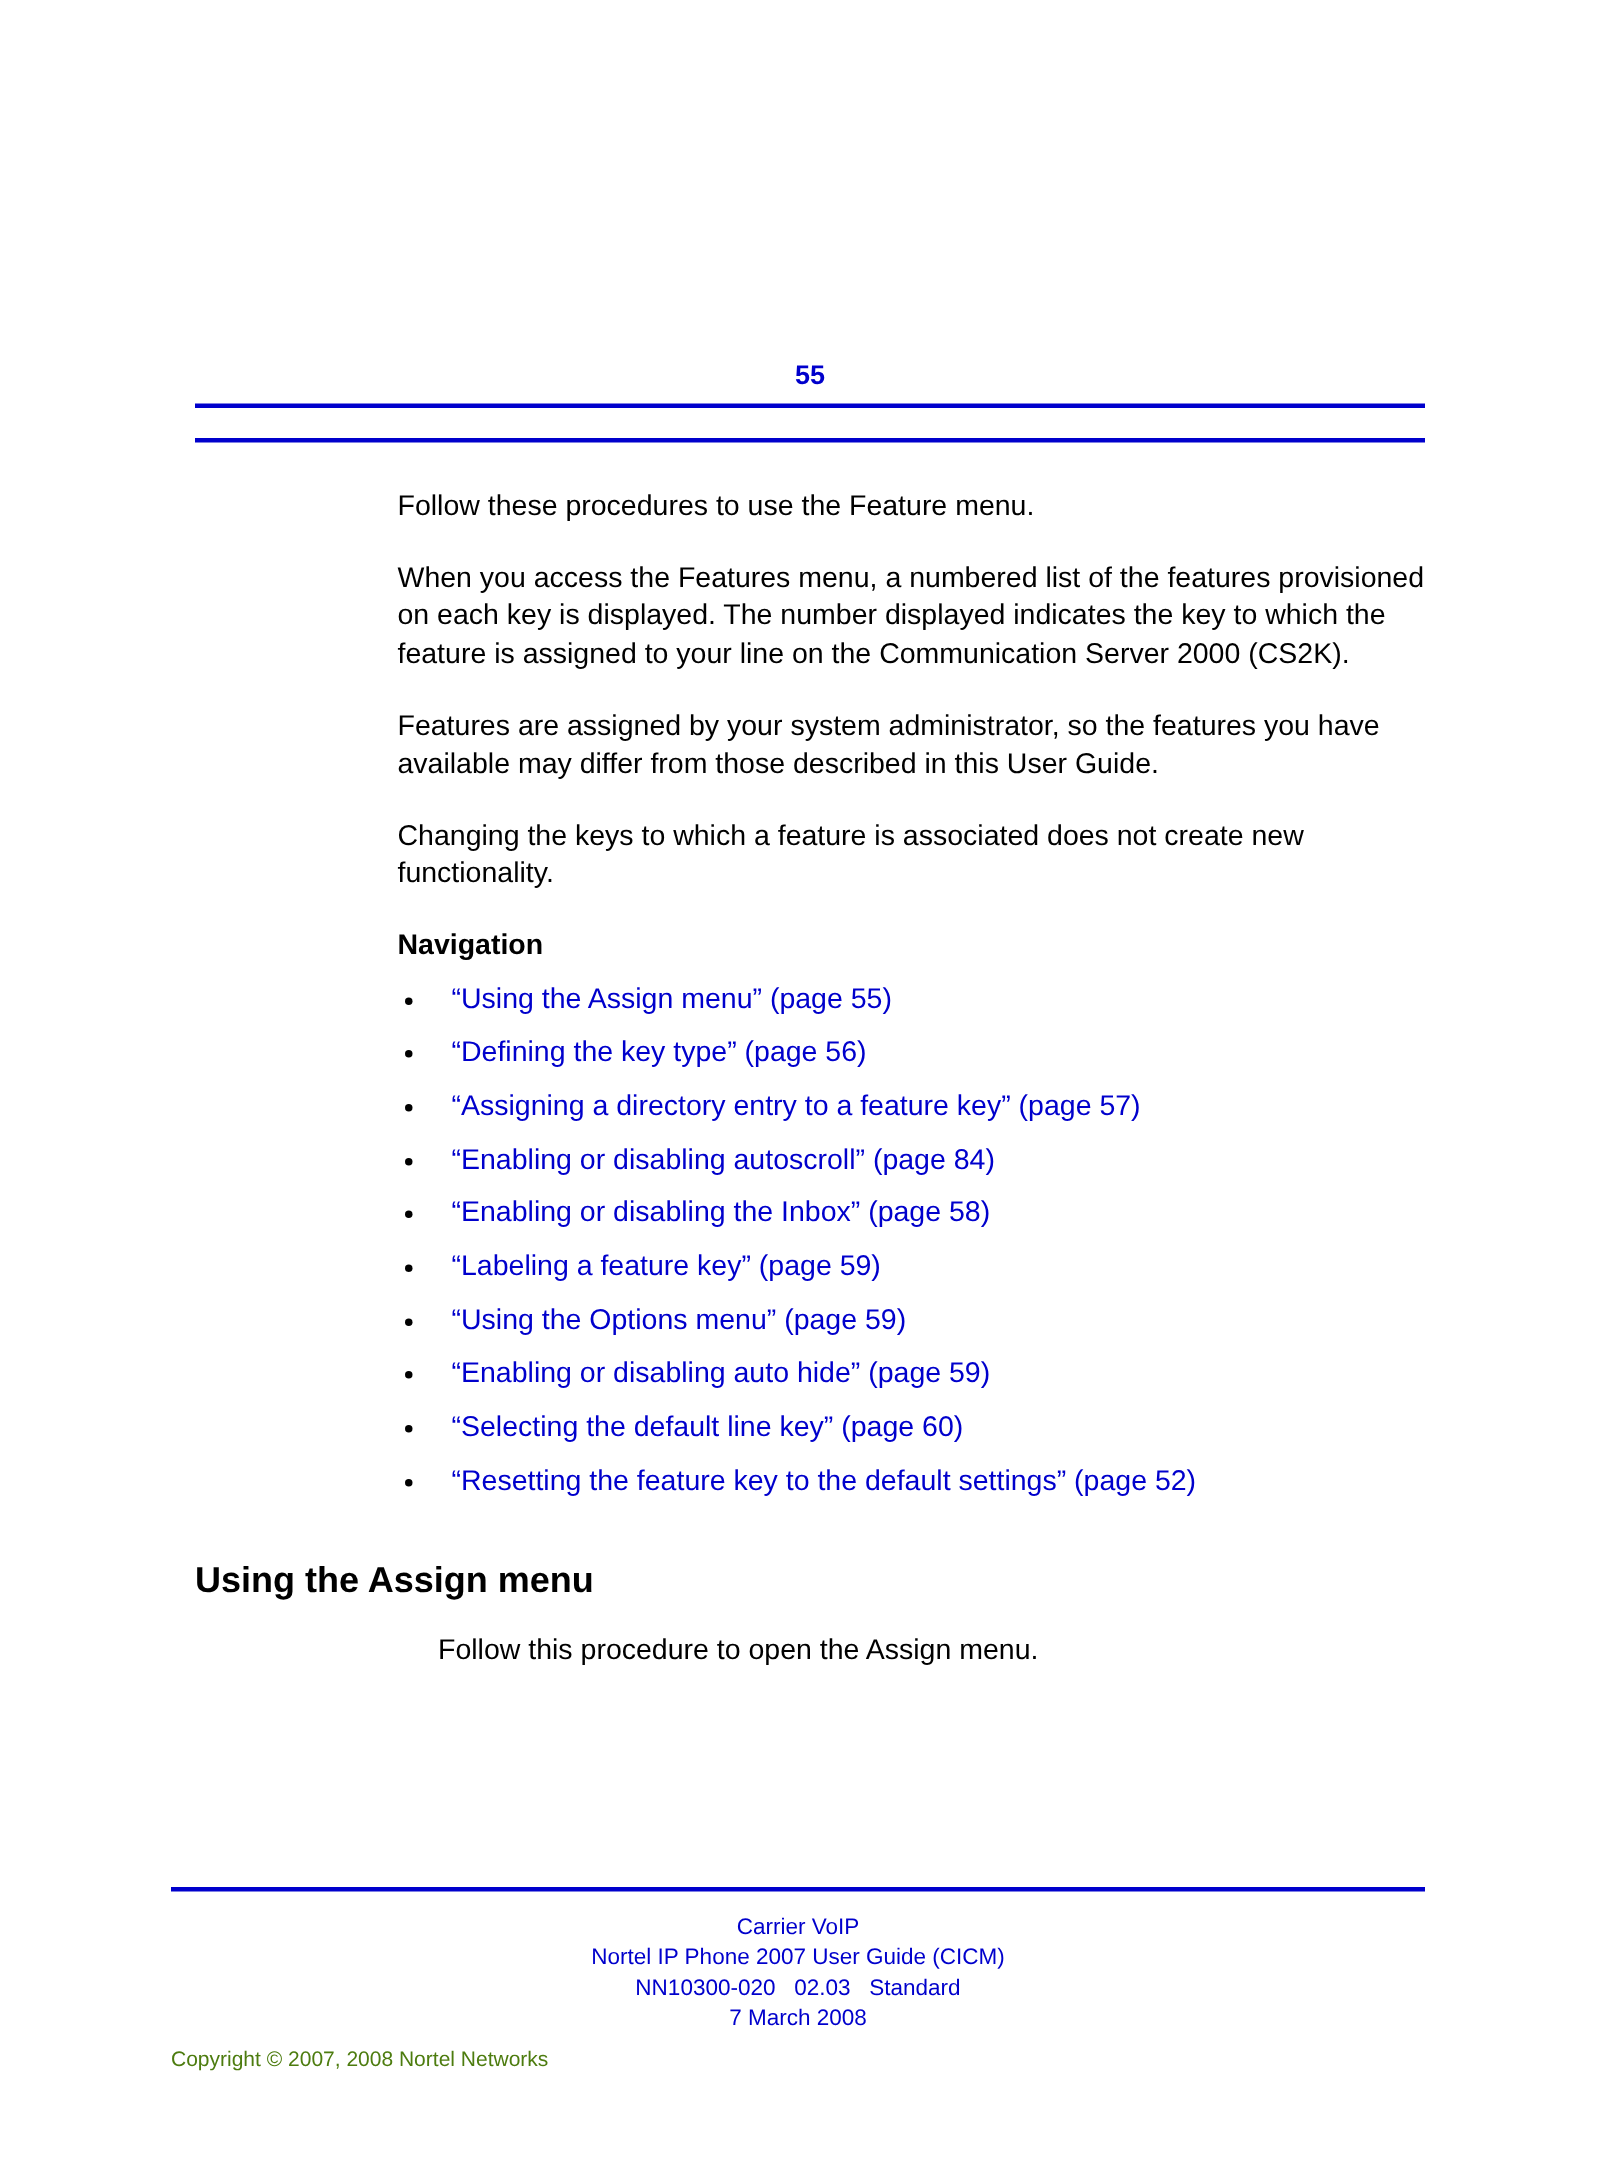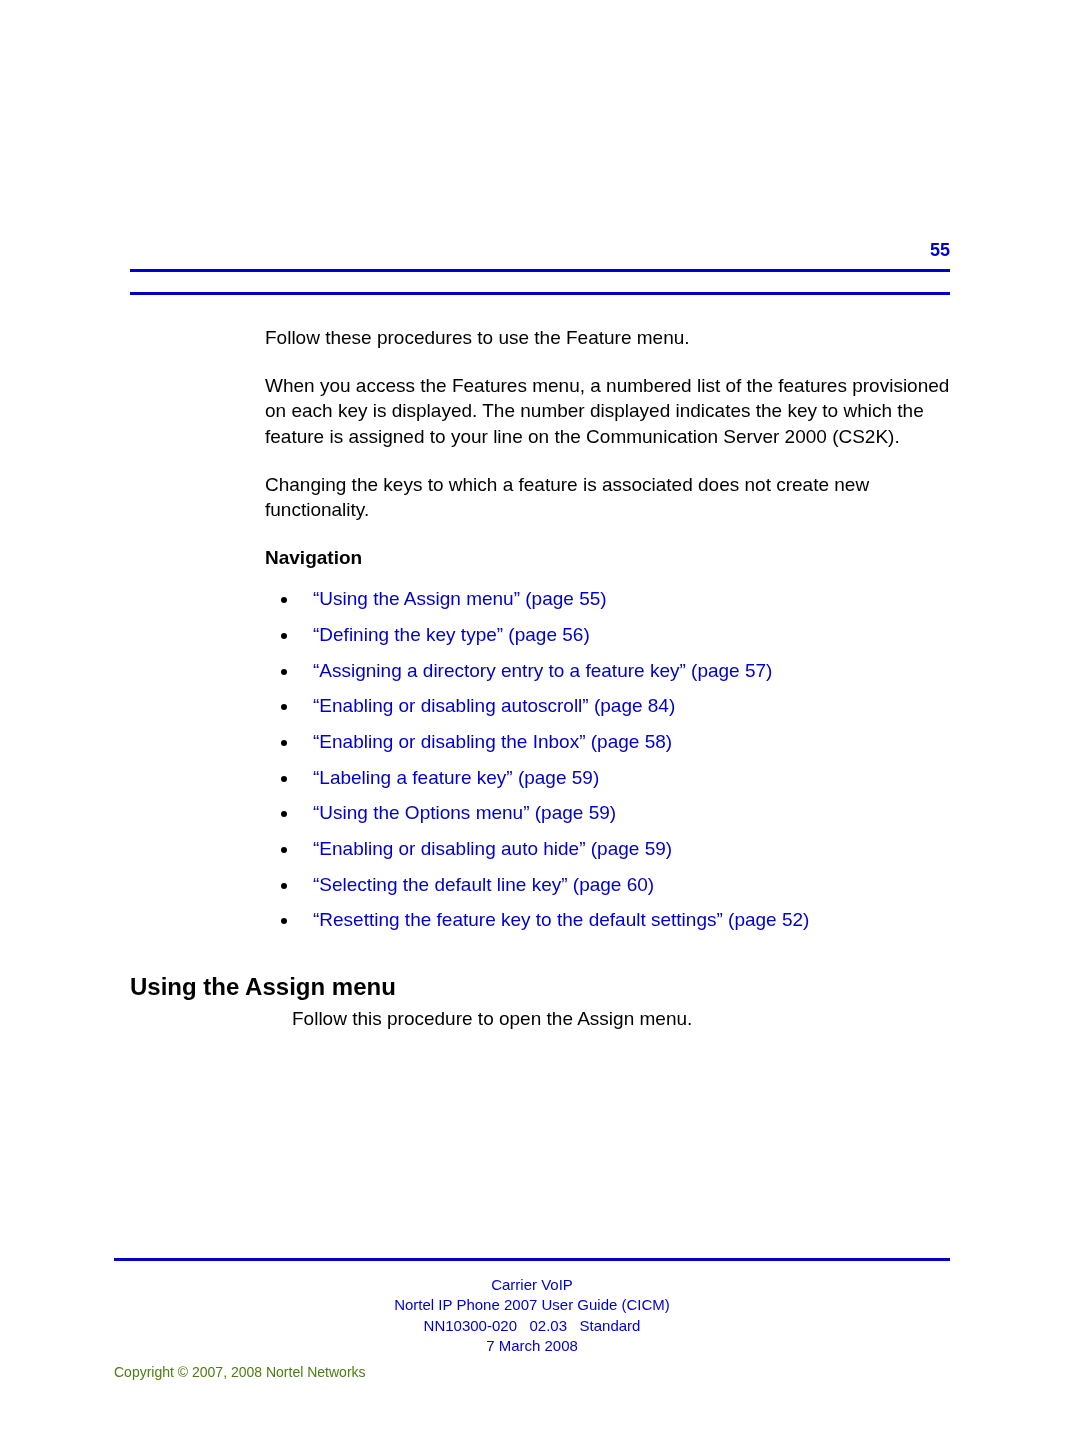--- a/index.html
+++ b/index.html
@@ -8,21 +8,21 @@
     font-family: Arial, Helvetica, sans-serif;
     background: #ffffff;
     width: 1080px;
     height: 1440px;
     position: relative;
   }
   .page {
     padding: 240px 130px 0 130px;
   }
   .page-number {
-    text-align: right;
+    text-align: center;
     color: #0000cc;
     font-weight: bold;
     font-size: 18px;
     margin-bottom: 8px;
   }
   .top-rule {
     border-top: 3px solid #0000cc;
     margin-bottom: 20px;
   }
   .chapter-title {
@@ -43,39 +43,39 @@
   }
   .body-text p {
     margin: 0 0 22px 0;
   }
   .nav-heading {
     font-weight: bold;
     font-size: 19px;
     margin: 16px 0 10px 0;
   }
   ul.nav-list {
-    margin: 16px;
+    margin: 4px;
     padding: 0 0 0 18px;
     list-style: disc;
   }
   ul.nav-list li {
     font-size: 19px;
     line-height: 1.35;
     margin-bottom: 10px;
     color: #000000;
   }
   ul.nav-list li span,
   ul.nav-list li a {
     color: #0000cc;
     margin-left: 14px;
   }
   .h2 {
     font-size: 24px;
     font-weight: bold;
-    margin: 40px 0 5px 0;
+    margin: 40px 0 20px 0;
   }
   .footer {
     position: absolute;
     bottom: 60px;
     left: 114px;
     right: 130px;
   }
   .footer-rule {
     border-top: 3px solid #0000cc;
     margin-bottom: 14px;
@@ -96,20 +96,21 @@
 <body>
 
 <div class="page">
   <div class="page-number">55</div>
   <div class="top-rule"></div>
   <div class="title-rule"></div>
 
   <div class="body-text">
     <p>Follow these procedures to use the Feature menu.</p>
     <p>When you access the Features menu, a numbered list of the features provisioned on each key is displayed. The number displayed indicates the key to which the feature is assigned to your line on the Communication Server 2000 (CS2K).</p>
+    <p>Features are assigned by your system administrator, so the features you have available may differ from those described in this User Guide.</p>
     <p>Changing the keys to which a feature is associated does not create new functionality.</p>
 
     <div class="nav-heading">Navigation</div>
     <ul class="nav-list">
       <li><span>“Using the Assign menu” (page 55)</span></li>
       <li><span>“Defining the key type” (page 56)</span></li>
       <li><span>“Assigning a directory entry to a feature key” (page 57)</span></li>
       <li><span>“Enabling or disabling autoscroll” (page 84)</span></li>
       <li><span>“Enabling or disabling the Inbox” (page 58)</span></li>
       <li><span>“Labeling a feature key” (page 59)</span></li>

